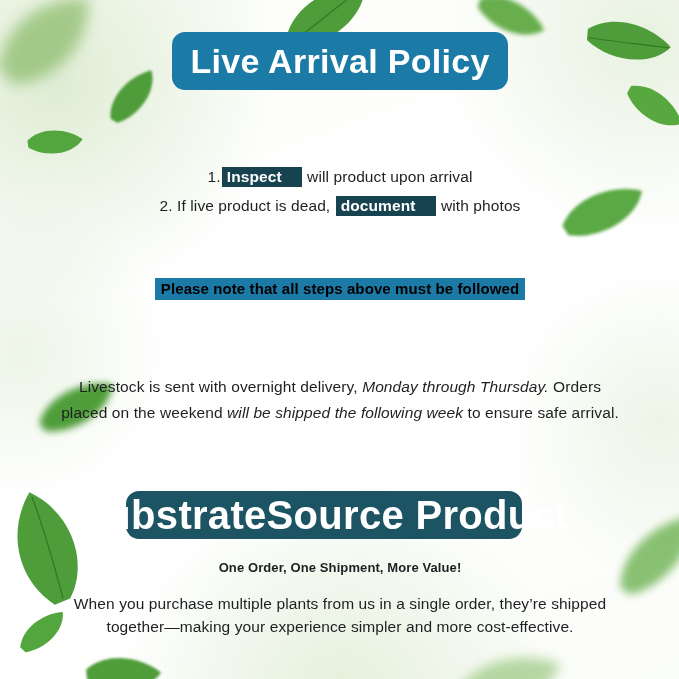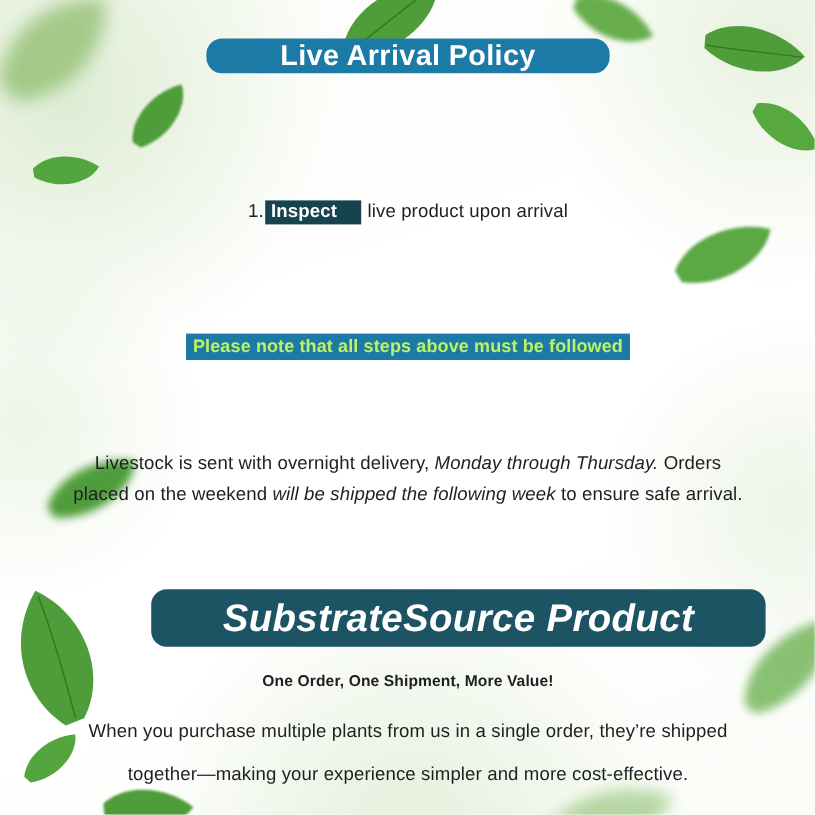--- a/index.html
+++ b/index.html
@@ -44,32 +44,31 @@
     font-weight: bold;
     letter-spacing: 0.3px;
     border-radius: 13px;
     text-align: center;
     white-space: nowrap;
   }
   #banner-live {
     left: 172px;
     top: 32px;
     width: 336px;
-    height: 29px;
+    height: 58px;
     background: #1b7ba6;
-    font-size: 24px;
+    font-size: 34px;
   }
   #banner-product {
     left: 126px;
     top: 491px;
-    width: 512px;
+    width: 396px;
     height: 48px;
     background: #1c5464;
-    font-size: 32px;
-    font-style: italic;
+    font-size: 40px;
   }
 
   
   .txt {
     position: absolute;
     color: #1d1f21;
     text-align: center;
     font-size: 15.5px;
     line-height: 26px;
     letter-spacing: 0.1px;
@@ -101,21 +100,21 @@
 
   #note {
     left: 60px;
     top: 274px;
     width: 560px;
     line-height: 30px;
   }
   .note-line { display: block; }
   .hl-blue {
     background: #1b7ba6;
-    color: #bef264;
+    color: #000000;
     font-weight: bold;
     font-size: 15px;
     padding: 2px 6px 3px 6px;
     letter-spacing: 0.1px;
     text-align: center;
   }
 
   #shipping {
     left: 60px;
     top: 374px;
@@ -129,21 +128,21 @@
     width: 560px;
     font-size: 13px;
     font-weight: bold;
     line-height: 28px;
   }
 
   #closing {
     left: 60px;
     top: 592px;
     width: 560px;
-    line-height: 36px;
+    line-height: 23px;
   }
 </style>
 </head>
 <body>
 
 <div id="page">
 
   <div class="leaf" style="left:-18px; top:-12px; width:120px; height:110px; filter:blur(7px); opacity:.75;">
     <svg viewBox="0 0 100 100">
         <path d="M10 72 C18 30 52 8 92 10 C94 50 66 84 24 88 Z" fill="#8ebd6e"></path>
@@ -229,21 +228,24 @@
     <svg viewBox="0 0 120 70">
         <path d="M4 46 C26 8 82 0 118 14 C106 52 52 72 10 60 Z" fill="#7fba5f"></path>
       </svg>
   </div>
 
   <div class="banner" id="banner-live">Live Arrival Policy</div>
 
 
   <div class="txt" id="steps">
     <span class="step-line">
-      <span>1.</span><span></span><span class="hl-dark">Inspect</span><span> live product upon arrival</span>
+      <span>1.</span><span></span><span class="hl-dark">Inspect</span><span> will product upon arrival</span>
+    </span>
+    <span class="step-line">
+      <span>2.</span><span> If live product is dead, </span><span class="hl-dark">document</span><span> with photos</span>
     </span>
   </div>
 
   <div class="txt" id="note">
     <span class="note-line"><span class="hl-blue">Please note that all steps above must be followed</span></span>
   </div>
 
   <div class="txt" id="shipping">
     <span>Livestock is sent with overnight delivery, </span><i>Monday through Thursday.</i><span> Orders placed on the weekend </span><i>will be shipped the following week</i><span> to ensure safe arrival.</span>
   </div>

